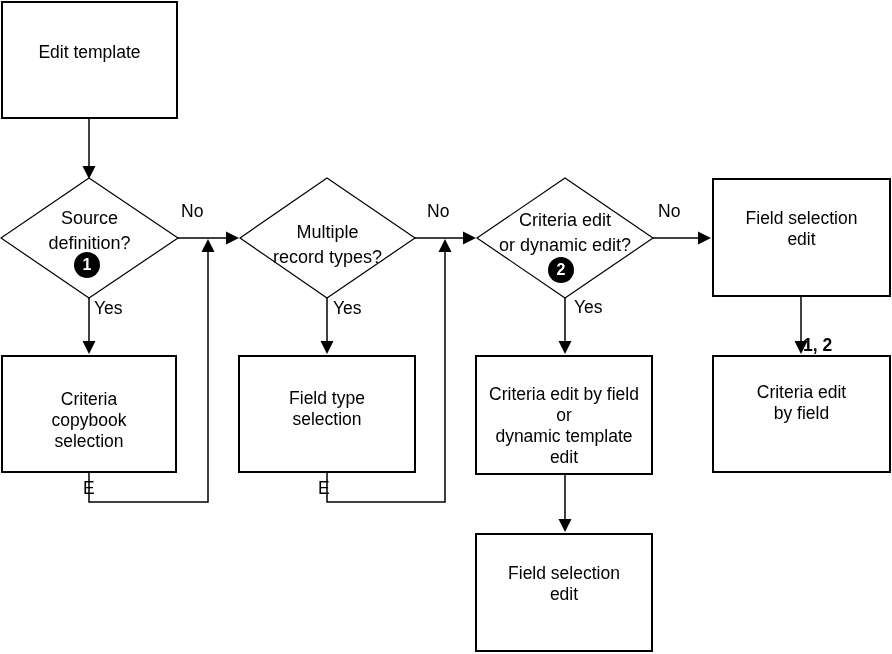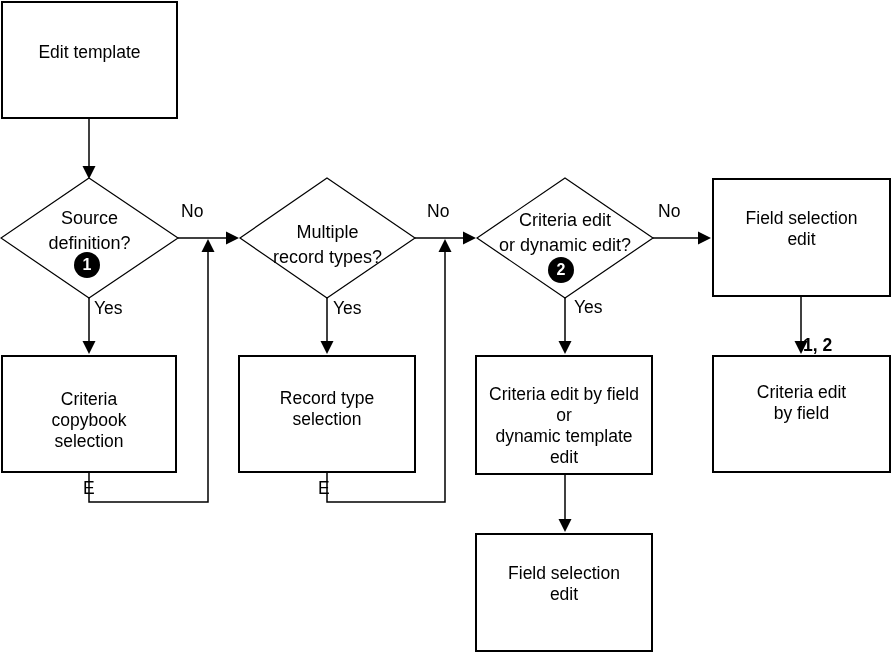--- a/index.html
+++ b/index.html
@@ -116,21 +116,21 @@
 edit</span>
   </div>
 
   <div class="box" style="left:1px;top:355px;width:176px;height:118px;padding-top:12px;">
     <span>Criteria
 copybook
 selection</span>
   </div>
 
   <div class="box" style="left:238px;top:355px;width:178px;height:118px;padding-bottom:10px;">
-    <span>Record type
+    <span>Field type
 selection</span>
   </div>
 
   <div class="box" style="left:475px;top:355px;width:178px;height:120px;padding-top:22px;">
     <span>Criteria edit by field
 or
 dynamic template
 edit</span>
   </div>
 

